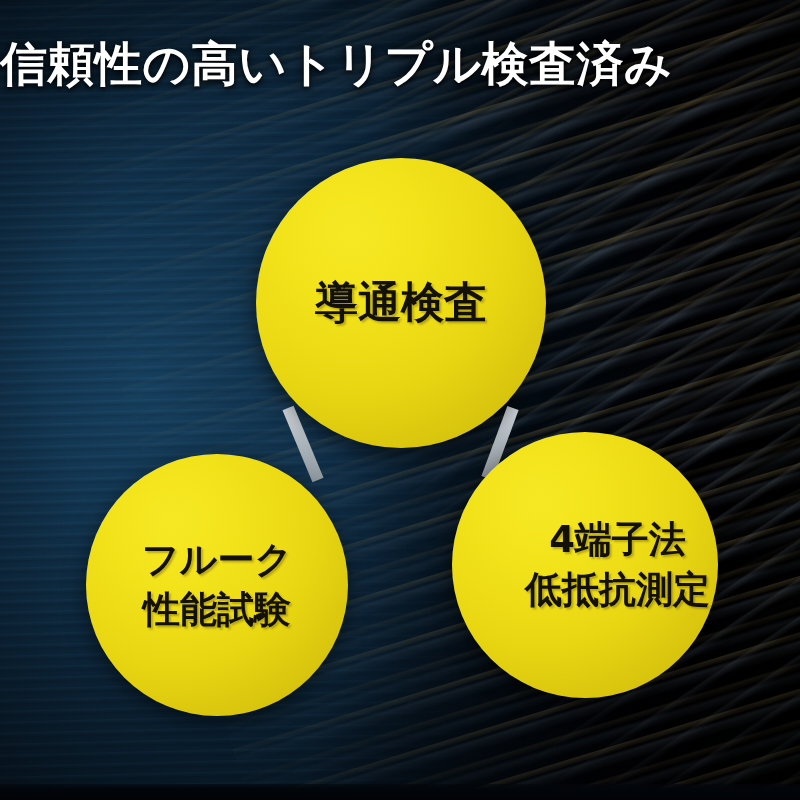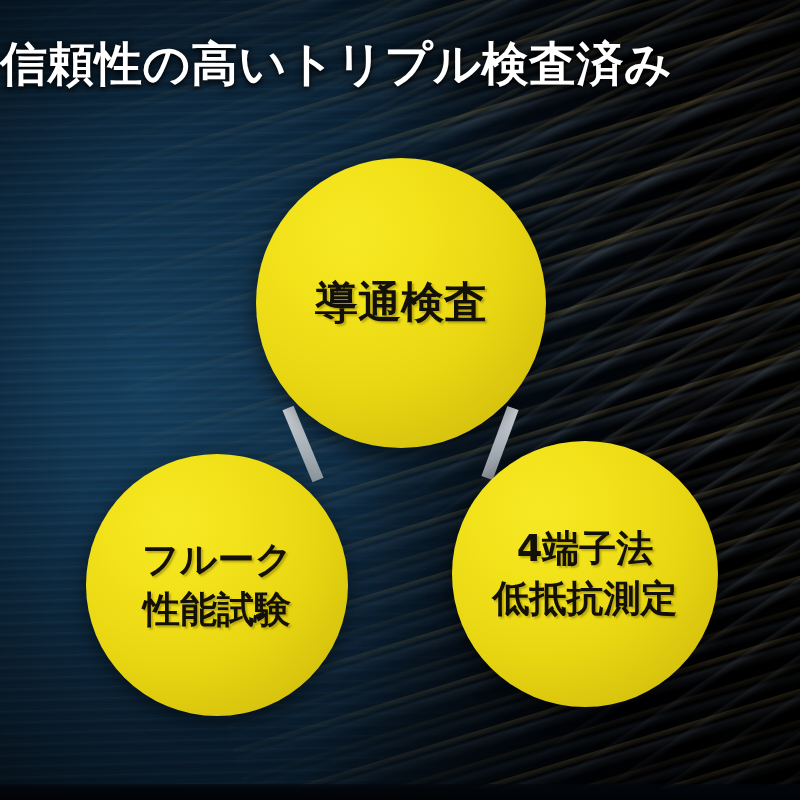--- a/index.html
+++ b/index.html
@@ -163,25 +163,26 @@
     line-height: 1.15;
   }
   .node-left {
     left: 86px; top: 454px;
     width: 262px; height: 262px;
     background: radial-gradient(circle at 33% 26%, #f6e924 0%, #f2e21a 26%, #e8d612 55%, #d4c00d 84%, #bda80a 100%);
     font-size: 37px;
     line-height: 1.34;
   }
   .node-right {
-    left: 452px; top: 441px;
+    left: 452px; top: 432px;
     width: 266px; height: 266px;
     background: radial-gradient(circle at 33% 26%, #f6e924 0%, #f2e21a 26%, #e8d612 55%, #d4c00d 84%, #bda80a 100%);
     font-size: 37px;
     line-height: 1.34;
+    justify-content: flex-end;
   }
   .node-text {
     text-shadow: 2px 2px 2px rgba(120,104,0,0.45);
     padding: 0 8px;
     white-space: pre-line;
   }
 </style>
 </head>
 <body>
 

